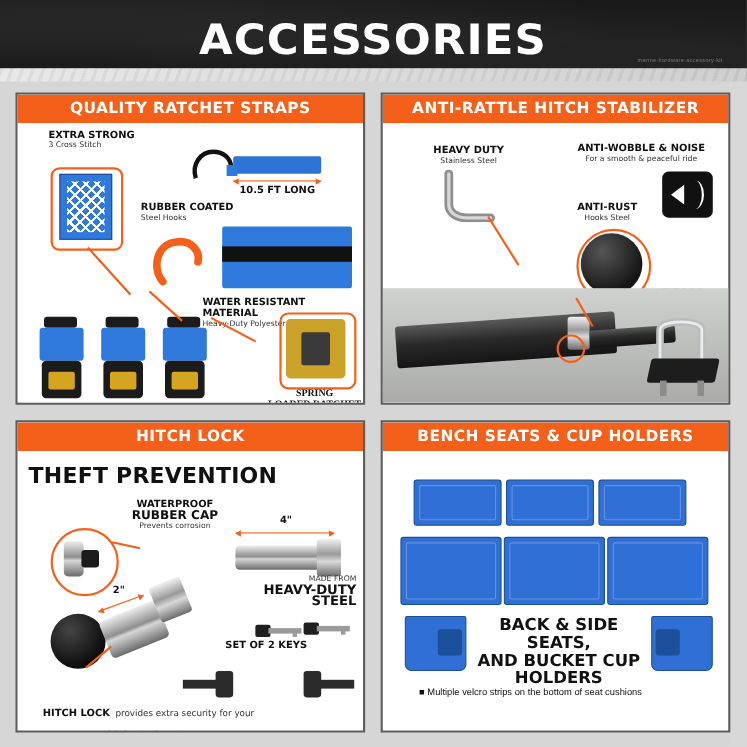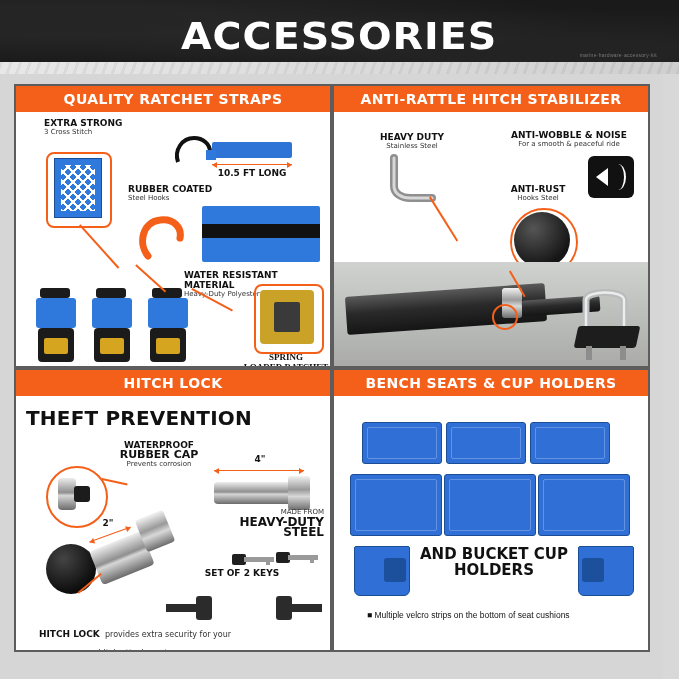--- a/index.html
+++ b/index.html
@@ -22,21 +22,21 @@
   .header-title{position:relative;color:#fff;font-size:38px;font-weight:bold;letter-spacing:1px;
     font-family:"DejaVu Sans", sans-serif;transform:scaleX(1.04);}
   .header-stripe{position:absolute;left:0;top:62px;width:679px;height:12px;
     background:linear-gradient(90deg,#e8e8e8 0%,#cfcfcf 100%);}
   .header-stripe:after{content:"";position:absolute;left:0;top:0;width:100%;height:12px;
     background:repeating-linear-gradient(110deg, rgba(0,0,0,.05) 0 3px, transparent 3px 9px);}
   .hdr-accent{position:absolute;right:6px;top:52px;font-size:5px;color:#7a7a7a;letter-spacing:.3px;}
 
   
   .grid{position:absolute;left:14px;top:84px;width:651px;height:580px;
-    display:grid;grid-template-columns:318px 318px;grid-template-rows:284px 284px;}
+    display:grid;grid-template-columns:318px 318px;grid-template-rows:284px 284px;gap:14px;}
   .panel{position:relative;background:#fff;border:2px solid #5d5d5d;overflow:hidden;}
   .panel-title{height:26px;background:#f4601a;display:flex;align-items:center;justify-content:center;}
   .panel-title span{color:#fff;font-size:14px;font-weight:bold;letter-spacing:.4px;
     font-family:"DejaVu Sans", sans-serif;}
   .panel-body{position:relative;width:100%;height:calc(100% - 26px);background:#fff;}
 
   
   .lbl{position:absolute;font-family:"DejaVu Sans", sans-serif;}
   .lbl b{display:block;font-size:9px;color:#111;font-weight:bold;line-height:10px;}
   .lbl i{display:block;font-size:7px;color:#333;font-style:normal;line-height:9px;}
@@ -301,20 +301,21 @@
         <div class="seat" style="left:16px;top:78px;width:90px;height:60px;"></div>
         <div class="seat" style="left:110px;top:78px;width:90px;height:60px;"></div>
         <div class="seat" style="left:204px;top:78px;width:90px;height:60px;"></div>
 
         <div class="cup" style="left:20px;top:150px;width:54px;height:48px;"></div>
         <div style="position:absolute;left:50px;top:162px;width:22px;height:24px;background:#1c4f9c;border-radius:3px;"></div>
         <div class="cup" style="left:244px;top:150px;width:54px;height:48px;"></div>
         <div style="position:absolute;left:248px;top:162px;width:22px;height:24px;background:#1c4f9c;border-radius:3px;"></div>
 
         <div class="bigtxt" style="left:78px;top:150px;width:164px;">
+          <div>BACK &amp; SIDE SEATS,</div>
           <div>AND BUCKET CUP</div>
           <div>HOLDERS</div>
         </div>
 
         <div class="bullets" style="left:33px;top:212px;width:280px;">
           <div>■ <span>Multiple velcro strips on the bottom of seat cushions</span></div>
         </div>
       </div>
     </div>
 

